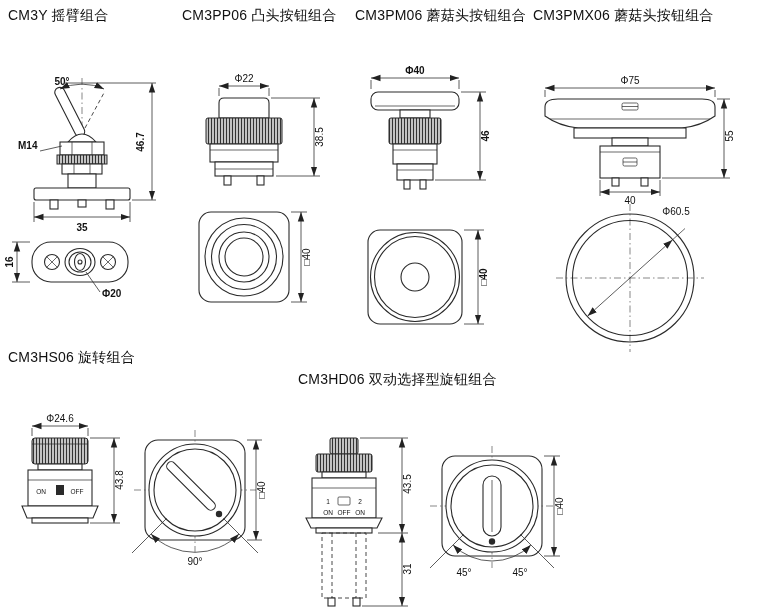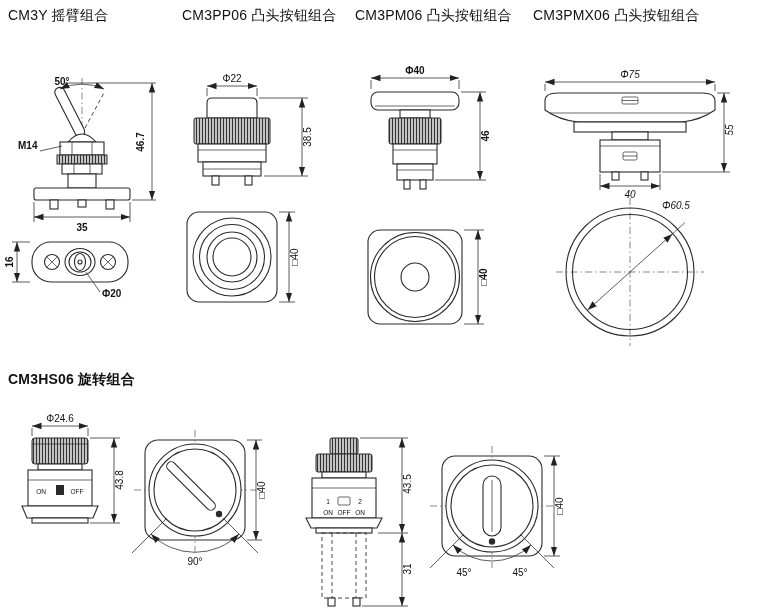--- a/index.html
+++ b/index.html
@@ -34,23 +34,24 @@
       </marker>
       <pattern id="knurl" width="3" height="6" patternUnits="userSpaceOnUse">
         <rect width="3" height="6" fill="#dddddd"></rect>
         <line x1="1.5" y1="0" x2="1.5" y2="6" stroke="#333" stroke-width="1.3"></line>
       </pattern>
     </defs>
   </svg>
 
   <div class="title" style="left:8px;   top:7px;">CM3Y 摇臂组合</div>
   <div class="title" style="left:182px; top:7px;text-align:center;">CM3PP06 凸头按钮组合</div>
-  <div class="title" style="left:355px; top:7px;">CM3PM06 凸头按钮组合</div>
-  <div class="title" style="left:533px; top:7px;">CM3PMX06 凸头按钮组合</div>
-  <div class="title" style="left:8px;   top:371px;font-weight:bold;">CM3HS06 旋转组合</div>
+  <div class="title" style="left:355px; top:7px;">CM3PM06 蘑菇头按钮组合</div>
+  <div class="title" style="left:533px; top:7px;">CM3PMX06 蘑菇头按钮组合</div>
+  <div class="title" style="left:8px;   top:349px;">CM3HS06 旋转组合</div>
+  <div class="title" style="left:298px; top:371px;">CM3HD06 双动选择型旋钮组合</div>
 
   <div class="drawing" style="left:4px; top:76px;font-weight:bold;">
   <svg width="172" height="238" viewBox="0 0 172 238">
     <g>
       <line class="cl" x1="78" y1="2" x2="78" y2="62"></line>
       <line class="dsh" x1="81" y1="52" x2="101" y2="15"></line>
       <g transform="rotate(-27 78 60)">
             <rect class="ln" x="73" y="6" width="10" height="54" rx="5"></rect>
           </g>
       <path class="ln" d="M64,66 Q78,50 92,66 Z"></path>
@@ -94,21 +95,21 @@
       <line class="dim" x1="26" y1="166" x2="8" y2="166"></line>
       <line class="dim" x1="26" y1="206" x2="8" y2="206"></line>
       <line class="dim" x1="13" y1="166" x2="13" y2="206" marker-start="url(#arr)" marker-end="url(#arr)"></line>
       <text class="dt" x="9" y="186" text-anchor="middle" transform="rotate(-90 9 186)">16</text>
       <line class="dim" x1="82" y1="196" x2="96" y2="216"></line>
       <text class="dt" x="98" y="221">Φ20</text>
     </g>
   </svg>
   </div>
 
-  <div class="drawing" style="left:174px; top:72px;">
+  <div class="drawing" style="left:186px; top:72px;">
   <svg width="152" height="244" viewBox="0 0 152 244">
     <g>
       <line class="dim" x1="33" y1="16" x2="33" y2="24"></line>
       <line class="dim" x1="83" y1="16" x2="83" y2="24"></line>
       <line class="dim" x1="33" y1="14" x2="83" y2="14" marker-start="url(#arr)" marker-end="url(#arr)"></line>
       <text class="dt" x="58" y="10" text-anchor="middle">Φ22</text>
       <path class="ln" d="M33,46 L33,31 Q33,26 38,26 L78,26 Q83,26 83,31 L83,46 Z"></path>
       <rect class="kn" x="20" y="46" width="76" height="26" rx="2"></rect>
       <rect class="ln" x="24" y="72" width="68" height="18"></rect>
       <line class="thin" x1="24" y1="78" x2="92" y2="78"></line>
@@ -163,21 +164,21 @@
       <circle class="lnn" cx="63" cy="215" r="40.5"></circle>
       <circle class="lnn" cx="63" cy="215" r="14"></circle>
       <line class="dim" x1="112" y1="168" x2="132" y2="168"></line>
       <line class="dim" x1="112" y1="262" x2="132" y2="262"></line>
       <line class="dim" x1="126" y1="168" x2="126" y2="262" marker-start="url(#arr)" marker-end="url(#arr)"></line>
       <text class="dt" x="135" y="215" text-anchor="middle" transform="rotate(-90 135 215)">□40</text>
     </g>
   </svg>
   </div>
 
-  <div class="drawing" style="left:524px; top:66px;font-style:italic;">
+  <div class="drawing" style="left:524px; top:72px;">
   <svg width="232" height="284" viewBox="0 0 232 284">
     <g>
       <line class="dim" x1="21" y1="18" x2="21" y2="25"></line>
       <line class="dim" x1="191" y1="18" x2="191" y2="25"></line>
       <line class="dim" x1="21" y1="16" x2="191" y2="16" marker-start="url(#arr)" marker-end="url(#arr)"></line>
       <text class="dt" x="106" y="12" text-anchor="middle">Φ75</text>
       <path class="ln" d="M21,44 L21,35 Q21,27 34,27 L178,27 Q191,27 191,35 L191,44 Q177,54 158,56 L54,56 Q35,54 21,44 Z"></path>
       <line class="thin" x1="26" y1="47" x2="186" y2="47"></line>
       <rect class="thin" x="98" y="31" width="16" height="7" rx="1.5"></rect>
       <line class="thin" x1="98" y1="34.5" x2="114" y2="34.5"></line>

